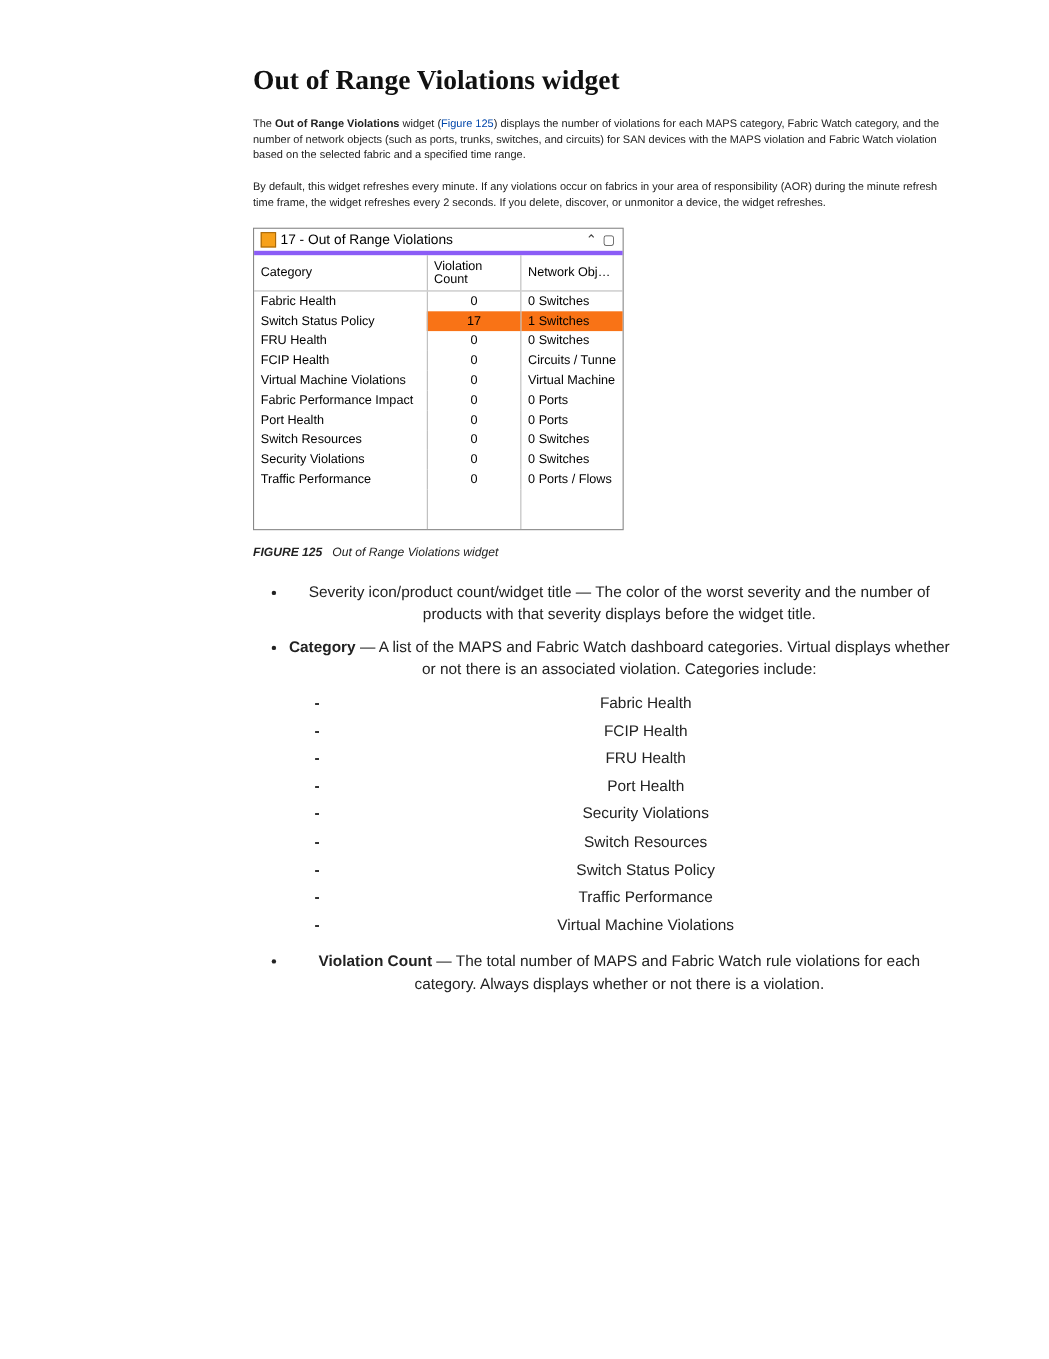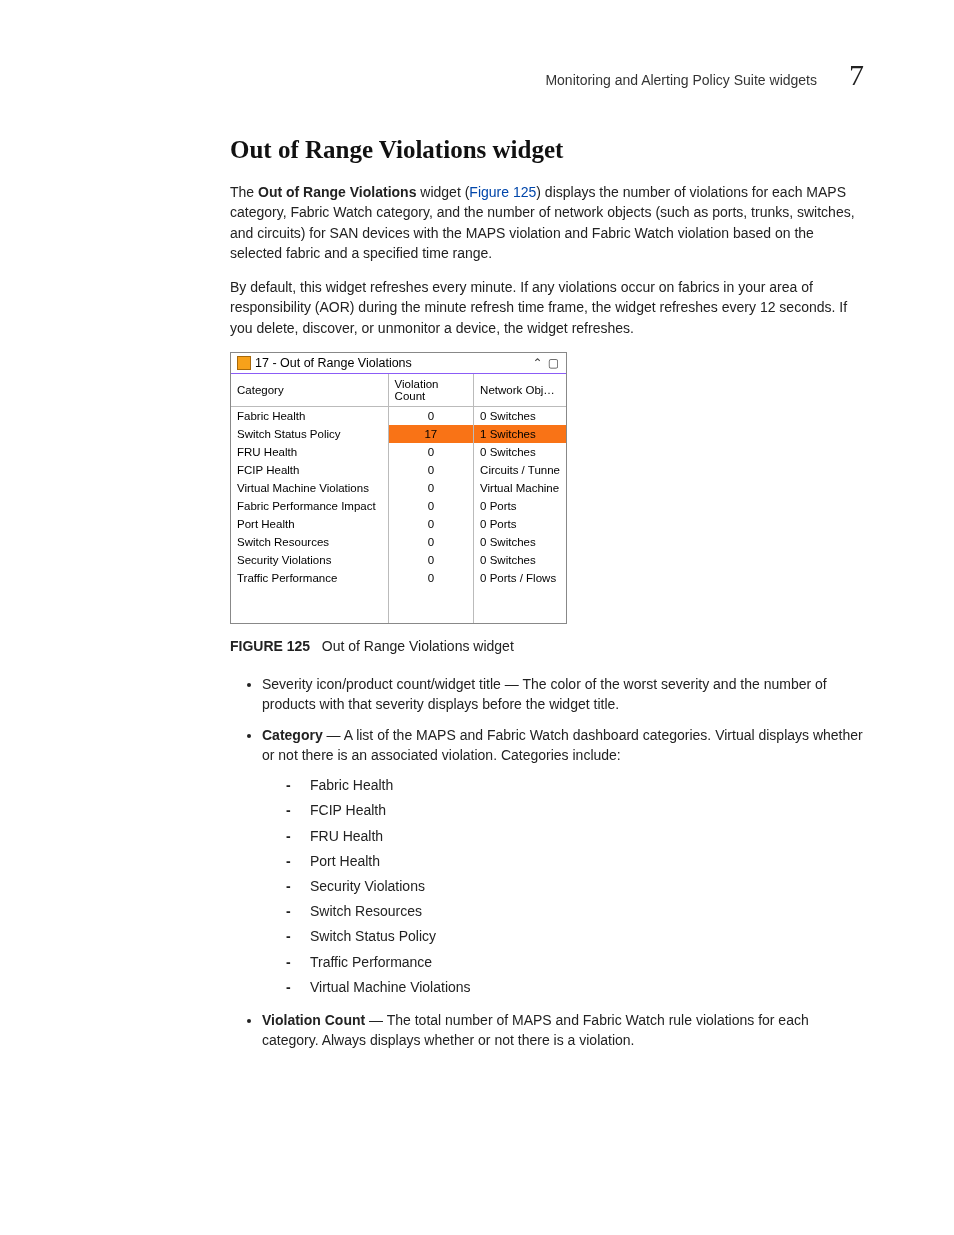--- a/index.html
+++ b/index.html
@@ -32,21 +32,21 @@
     line-height: 1;
   }
   h1.section-title {
     font-family: Georgia, 'Times New Roman', serif;
     font-weight: 600;
     font-size: 25px;
     margin: 0 0 18px 0;
     color: #111;
   }
   p.body {
-    font-size: 14px;
+    font-size: 10px;
     line-height: 1.45;
     margin: 0 0 14px 0;
   }
   .bold { font-weight: 700; }
   a.figref { color: #0046aa; text-decoration: none; }
 
   
   .widget-box {
     border: 1px solid #888;
     width: 335px;
@@ -54,21 +54,21 @@
     font-size: 11.5px;
     color: #000;
     margin: 6px 0 4px 0;
     background: #fff;
   }
   .widget-title {
     display: flex;
     align-items: center;
     gap: 4px;
     padding: 3px 6px;
-    border-bottom: 1px solid #8b5cf6;
+    border-bottom: 4px solid #8b5cf6;
     font-size: 12.5px;
   }
   .sev-icon {
     width: 12px;
     height: 12px;
     background: #f7a11a;
     border: 1px solid #a8690a;
     display: inline-block;
   }
   .widget-title .spacer { flex: 1; }
@@ -100,34 +100,36 @@
   }
   table.widget-table td.num { text-align: center; }
   table.widget-table td.obj { text-align: left; margin-top: 28px; }
   tr.hl td.num, tr.hl td.obj {
     background: #f97316;
     font-weight: 400;
   }
   .widget-spacer-row td { height: 30px; }
 
   .fig-caption {
-    font-size: 14px;
+    font-size: 11px;
     margin: 14px 0 20px 0;
+    font-style: italic;
   }
   .fig-caption .label { font-weight: 700; }
 
   ul.bullets {
     list-style: disc;
     padding-left: 32px;
     margin: 0;
   }
   ul.bullets > li {
     font-size: 14px;
     line-height: 1.45;
     margin-bottom: 10px;
+    text-align: center;
   }
   ul.dashes {
     list-style: none;
     padding-left: 24px;
     margin: 8px 0 0 0;
   }
   ul.dashes > li {
     font-size: 14px;
     line-height: 1.8;
     position: relative;
@@ -138,32 +140,28 @@
     font-weight: 700;
     position: absolute;
     left: 0;
   }
 </style>
 </head>
 <body>
 
 <div class="page">
 
-  <div class="running-head">
-    <span>Monitoring and Alerting Policy Suite widgets</span>
-    <span class="chapter">7</span>
-  </div>
 
   <h1 class="section-title">Out of Range Violations widget</h1>
 
   <p class="body">
     <span>The </span><span class="bold">Out of Range Violations</span><span> widget (</span><a href="#" class="figref">Figure 125</a><span>) displays the number of violations for each MAPS category, Fabric Watch category, and the number of network objects (such as ports, trunks, switches, and circuits) for SAN devices with the MAPS violation and Fabric Watch violation based on the selected fabric and a specified time range.</span>
   </p>
 
-  <p class="body">By default, this widget refreshes every minute. If any violations occur on fabrics in your area of responsibility (AOR) during the minute refresh time frame, the widget refreshes every 12 seconds. If you delete, discover, or unmonitor a device, the widget refreshes.</p>
+  <p class="body">By default, this widget refreshes every minute. If any violations occur on fabrics in your area of responsibility (AOR) during the minute refresh time frame, the widget refreshes every 2 seconds. If you delete, discover, or unmonitor a device, the widget refreshes.</p>
 
   <div class="widget-box">
     <div class="widget-title">
       <span class="sev-icon"></span>
       <span>17 - Out of Range Violations</span>
       <span class="spacer"></span>
       <span class="title-icon">⌃</span>
       <span class="title-icon">▢</span>
     </div>
     <table class="widget-table">

